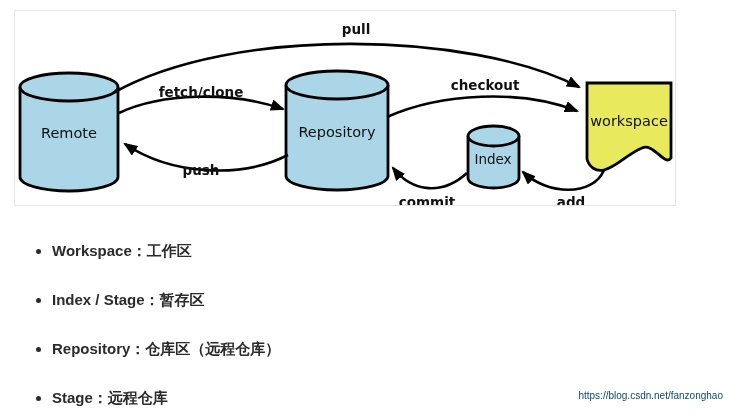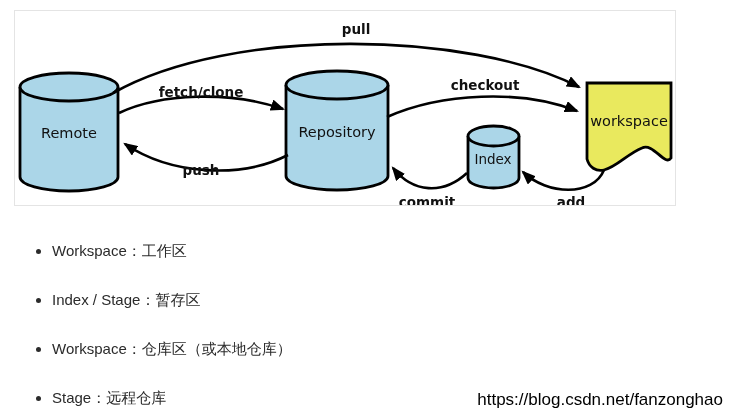--- a/index.html
+++ b/index.html
@@ -17,24 +17,24 @@
   svg text.node-label { font-size: 14.5px; font-weight: 400; }
   svg text.node-label-sm { font-size: 13.5px; font-weight: 400; }
   svg text.arrow-label { font-size: 13.5px; font-weight: 700; }
   .edge { fill: none; stroke: #000000; stroke-width: 2.6; }
   .outline { stroke: #000000; stroke-width: 2.8; }
   .legend {
     position: absolute; left: 52px; top: 243px;
     margin: 0; padding: 0; list-style: disc;
     color: #2b2b2b; font-size: 15px;
   }
-  .legend li { margin-bottom: 33px; line-height: 16px; }
+  .legend li { margin-bottom: 33px; line-height: 16px; font-weight: bold; }
   .watermark {
     position: absolute; right: 7px; top: 390px;
-    font-size: 17px; color: #000000; white-space: nowrap;
+    font-size: 10px; color: #0c4a6e; white-space: nowrap;
   }
 </style>
 </head>
 <body>
 
 <div class="diagram-box">
   <svg width="660" height="194" viewBox="0 0 660 194">
     <defs>
       <marker id="arrow" viewBox="0 0 10 8" refX="8.5" refY="4" markerWidth="5.5" markerHeight="4.4" orient="auto">
         <path d="M0 0 L10 4 L0 8 Z" fill="#000000"></path>
@@ -76,17 +76,17 @@
     <text class="arrow-label" x="470" y="79" text-anchor="middle">checkout</text>
     <text class="arrow-label" x="186" y="164" text-anchor="middle">push</text>
     <text class="arrow-label" x="412" y="196" text-anchor="middle">commit</text>
     <text class="arrow-label" x="556" y="196" text-anchor="middle">add</text>
   </svg>
 </div>
 
 <ul class="legend">
   <li>Workspace：工作区</li>
   <li>Index / Stage：暂存区</li>
-  <li>Workspace：仓库区（或本地仓库）</li>
+  <li>Repository：仓库区（远程仓库）</li>
   <li>Stage：远程仓库</li>
 </ul>
 
 <div class="watermark">https://blog.csdn.net/fanzonghao</div>
 
 </body></html>

